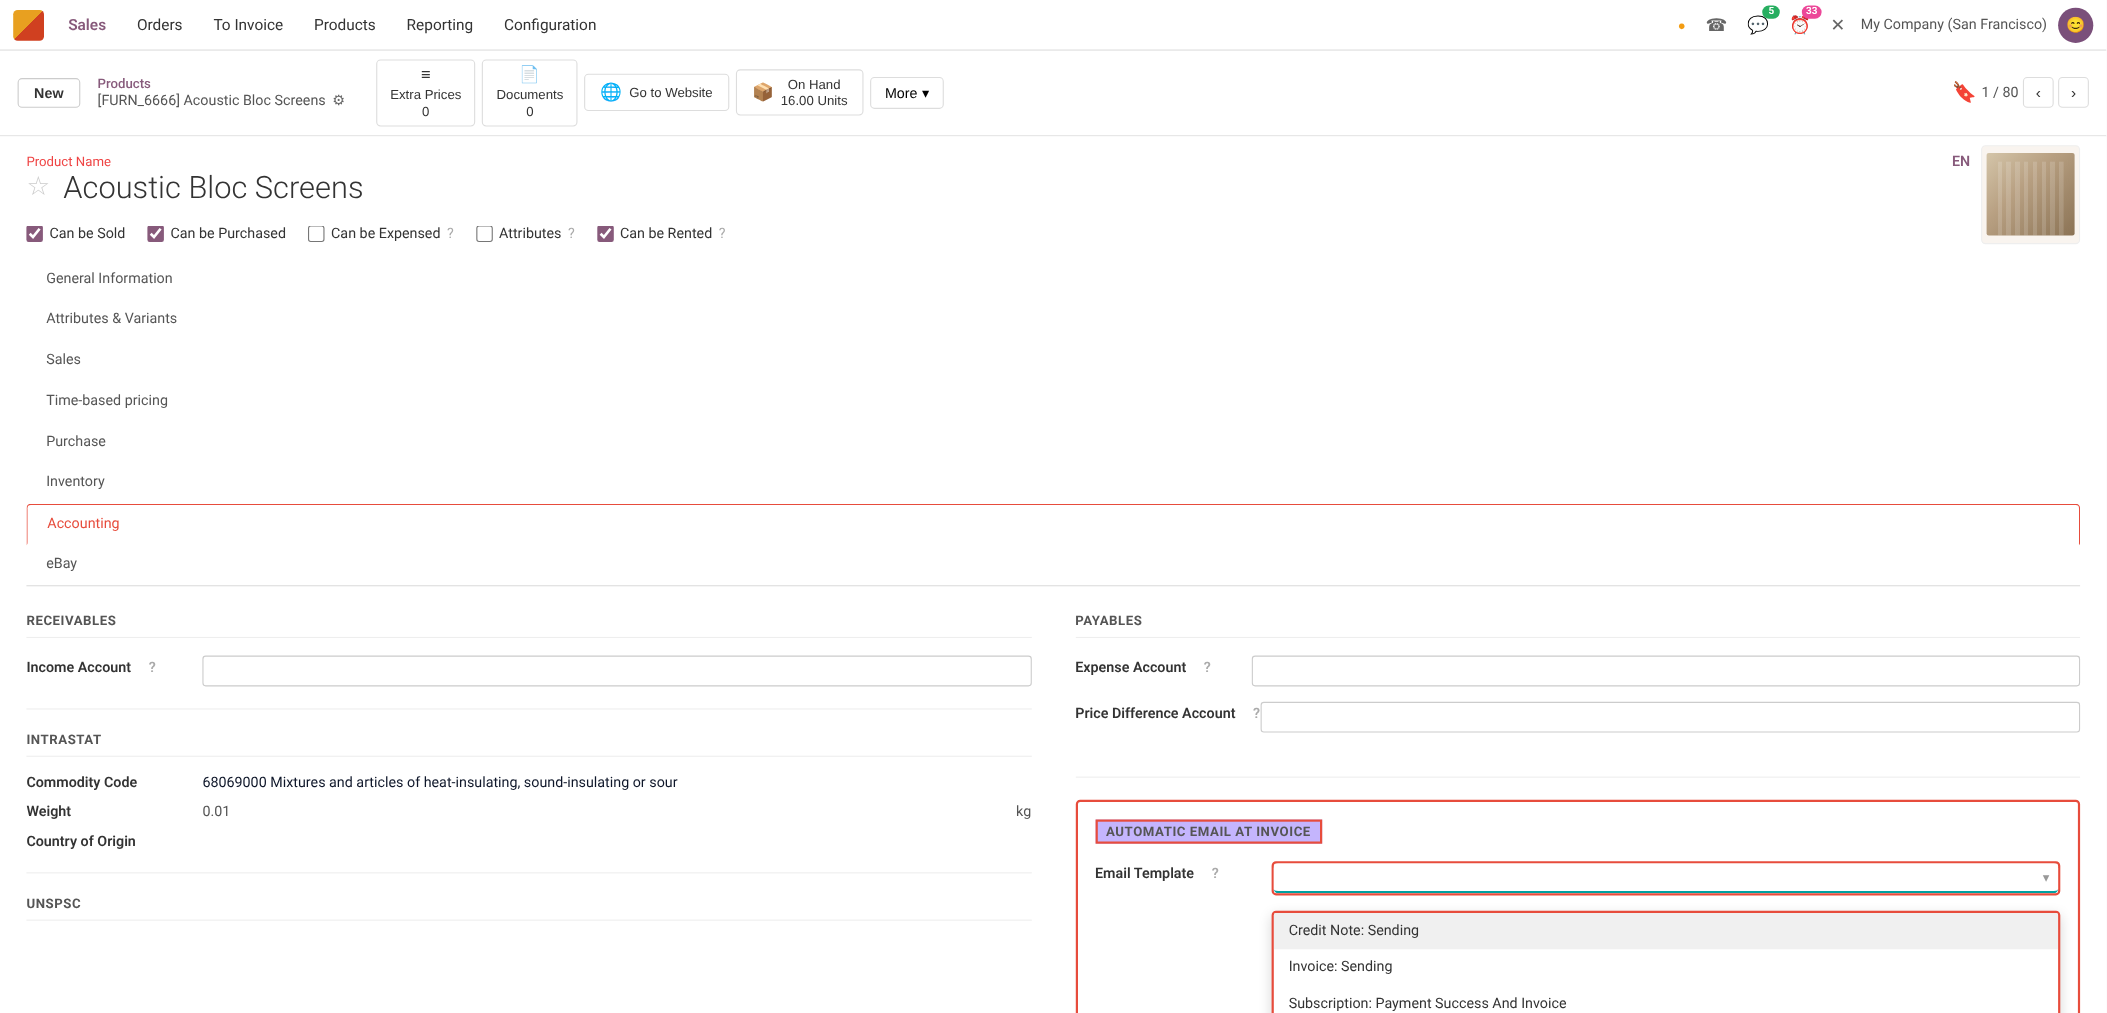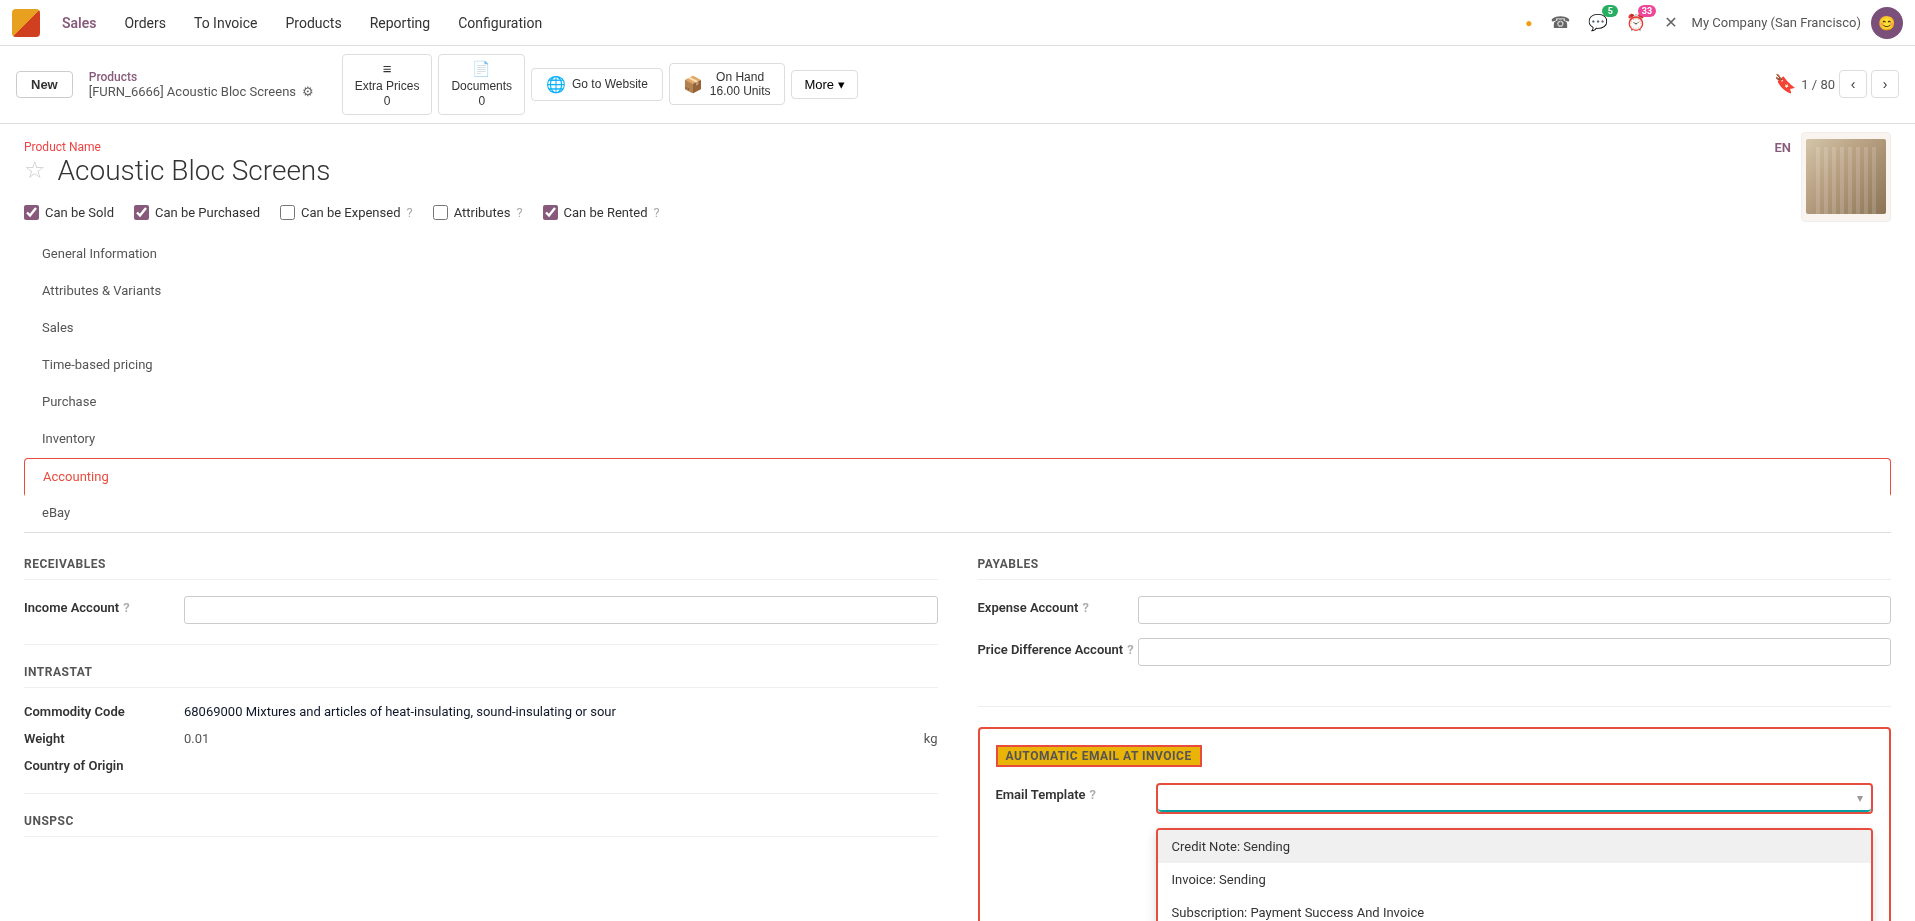--- a/index.html
+++ b/index.html
@@ -337,21 +337,21 @@
       margin-bottom: 14px;
     }
     .field-label {
       font-size: 13px;
       font-weight: 600;
       color: #333;
       min-width: 160px;
       padding-top: 4px;
       display: flex;
       align-items: center;
-      gap: 4px;
+      gap: 16px;
     }
     .field-value {
       flex: 1;
       font-size: 13px;
       color: #333;
       padding: 4px 8px;
       border: 1px solid transparent;
       border-radius: 3px;
       min-height: 28px;
     }
@@ -625,21 +625,21 @@
               <span>Price Difference Account</span>
               <span class="question-mark">?</span>
             </div>
             <div class="field-value with-border" style="min-width: 200px;"></div>
           </div>
         </div>
 
         <hr class="section-divider" style="margin-top: 40px;">
 
         <div style="border: 2px solid #e74c3c; border-radius: 4px; padding: 16px;">
-          <div class="section-title" style="border: 2px solid #e74c3c; display: inline-block; padding: 2px 8px; margin-bottom: 16px; background: #eab308;">AUTOMATIC EMAIL AT INVOICE</div>
+          <div class="section-title" style="border: 2px solid #e74c3c; display: inline-block; padding: 2px 8px; margin-bottom: 16px; background: #c4b5fd;">AUTOMATIC EMAIL AT INVOICE</div>
 
           <div class="field-row">
             <div class="field-label">
               <span>Email Template</span>
               <span class="question-mark">?</span>
             </div>
             <div style="flex:1; position: relative; border: 2px solid #e74c3c; border-radius: 4px;">
               <input type="text" class="email-template-input" style="width: 100%; padding: 5px 28px 5px 8px; border-top: none; border-right: none; border-left: none; border-image: initial; outline: none; font-size: 13px; border-radius: 4px; border-bottom: 2px solid rgb(0, 160, 160); background: white;">
               <span class="email-template-arrow">▾</span>
             </div>

